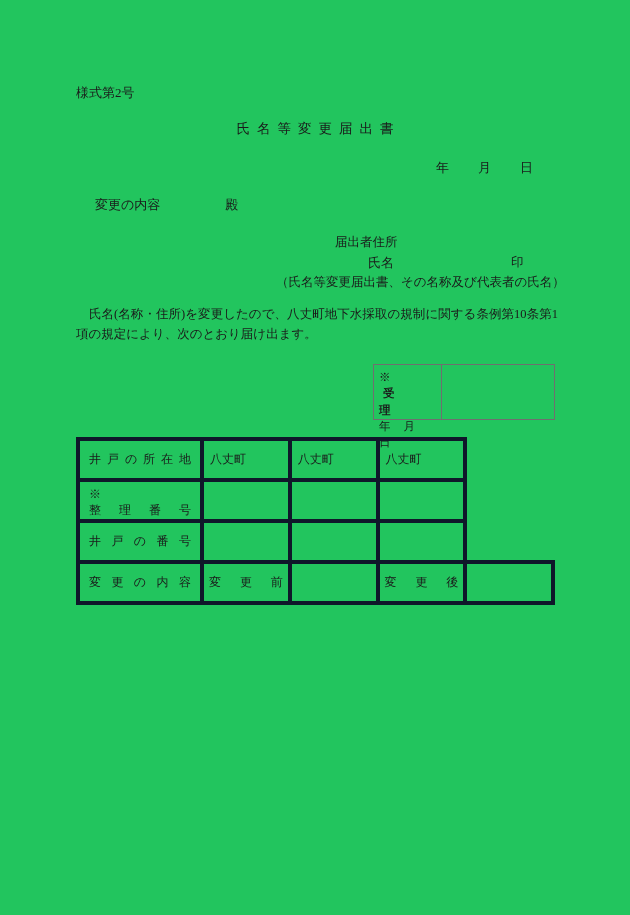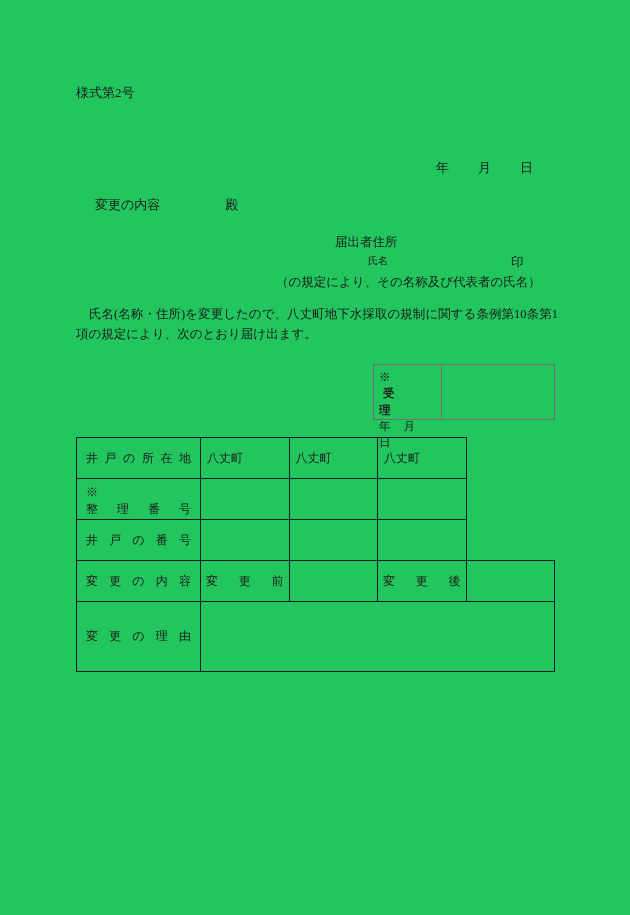--- a/index.html
+++ b/index.html
@@ -42,21 +42,21 @@
     font-size: 13px;
     letter-spacing: 1px;
   }
   #addressee {
     left: 95px; top: 198px;
     font-size: 13px;
   }
 
   
   #submitter-address { left: 335px; top: 236px; font-size: 12.5px; text-align: right; }
-  #submitter-name    { left: 368px; top: 256px; font-size: 10px; }
+  #submitter-name    { left: 368px; top: 256px; font-size: 13px; }
   #seal-mark         { left: 511px; top: 256px; font-size: 12.5px; }
   #corporate-note    { left: 276px; top: 276px; font-size: 12.5px; }
 
   
   #body-paragraph {
     position: absolute;
     left: 76px; top: 304px;
     width: 482px;
     font-size: 12.5px;
     line-height: 1.62;
@@ -88,21 +88,21 @@
 
   
   #main-table {
     position: absolute;
     left: 76px; top: 437px;
     width: 479px;
     border-collapse: collapse;
     table-layout: fixed;
   }
   #main-table td {
-    border: 1px solid #0f172a;
+    border: 4px solid #0f172a;
     font-size: 12px;
     vertical-align: middle;
     padding: 0 6px;
     height: 41px;
     box-sizing: border-box;
   }
   #main-table td.lbl {
     width: 124px;
     text-align: justify;
     text-align-last: justify;
@@ -129,29 +129,30 @@
   #main-table tr.row-reason td { height: 70px; vertical-align: middle; }
   #main-table td.val { }
 </style>
 </head>
 <body>
 
 <div class="page">
 
   <div class="t" id="form-number">様式第2号</div>
 
+  <div class="t" id="form-title">氏名等変更届出書</div>
 
   <div class="t" id="date-line">年　　月　　日</div>
 
   <div class="t" id="addressee">変更の内容　　　　　殿</div>
 
   <div class="t" id="submitter-address">届出者住所</div>
   <div class="t" id="submitter-name">氏名</div>
   <div class="t" id="seal-mark">印</div>
-  <div class="t" id="corporate-note">（の規定により、その名称及び代表者の氏名）</div>
+  <div class="t" id="corporate-note">（氏名等変更届出書、その名称及び代表者の氏名）</div>
 
   <div id="body-paragraph">
     <span class="indent">氏名(名称・住所)を変更したので、八丈町地下水採取の規制に関する条例第10条第1項</span><span>の規定により、次のとおり届け出ます。</span>
   </div>
 
   <div id="receipt-box">
     <div class="label-cell">
       <span class="ln1">※</span><br>
       <span class="ln2">受　理</span><br>
       <span class="ln3">年 月 日</span>
@@ -187,20 +188,16 @@
       </tr>
 
       <tr>
         <td class="lbl">変更の内容</td>
         <td class="sublbl" style="width:64px">変更前</td>
         <td class="val" style="width:115px"></td>
         <td class="sublbl" style="width:58px">変更後</td>
         <td class="val"></td>
       </tr>
 
-      <tr class="row-reason">
-        <td class="lbl">変更の理由</td>
-        <td class="val" colspan="4"></td>
-      </tr>
     </tbody>
   </table>
 
 </div>
 
 </body></html>

